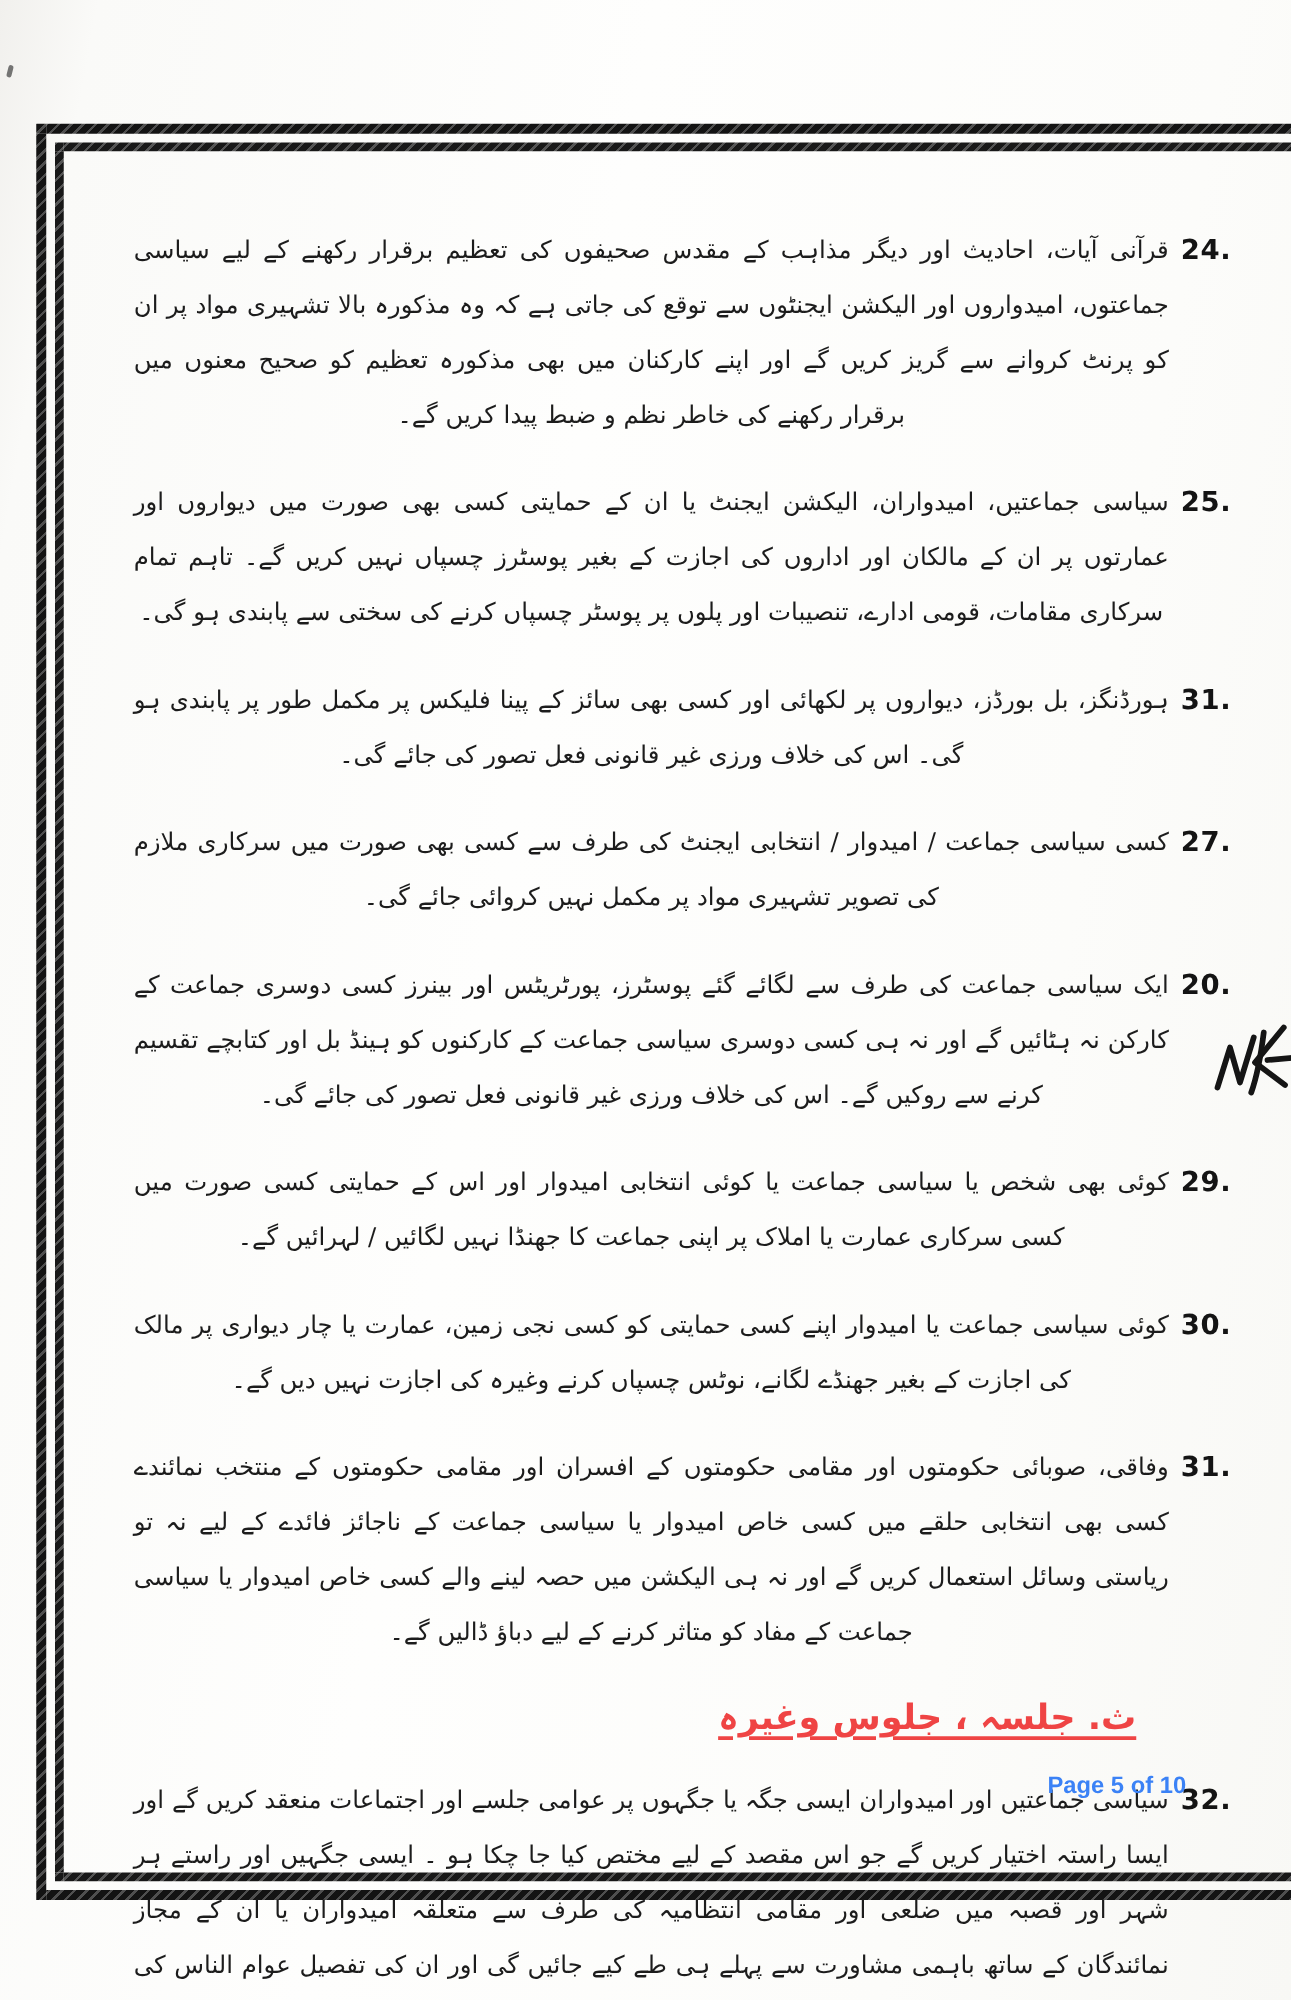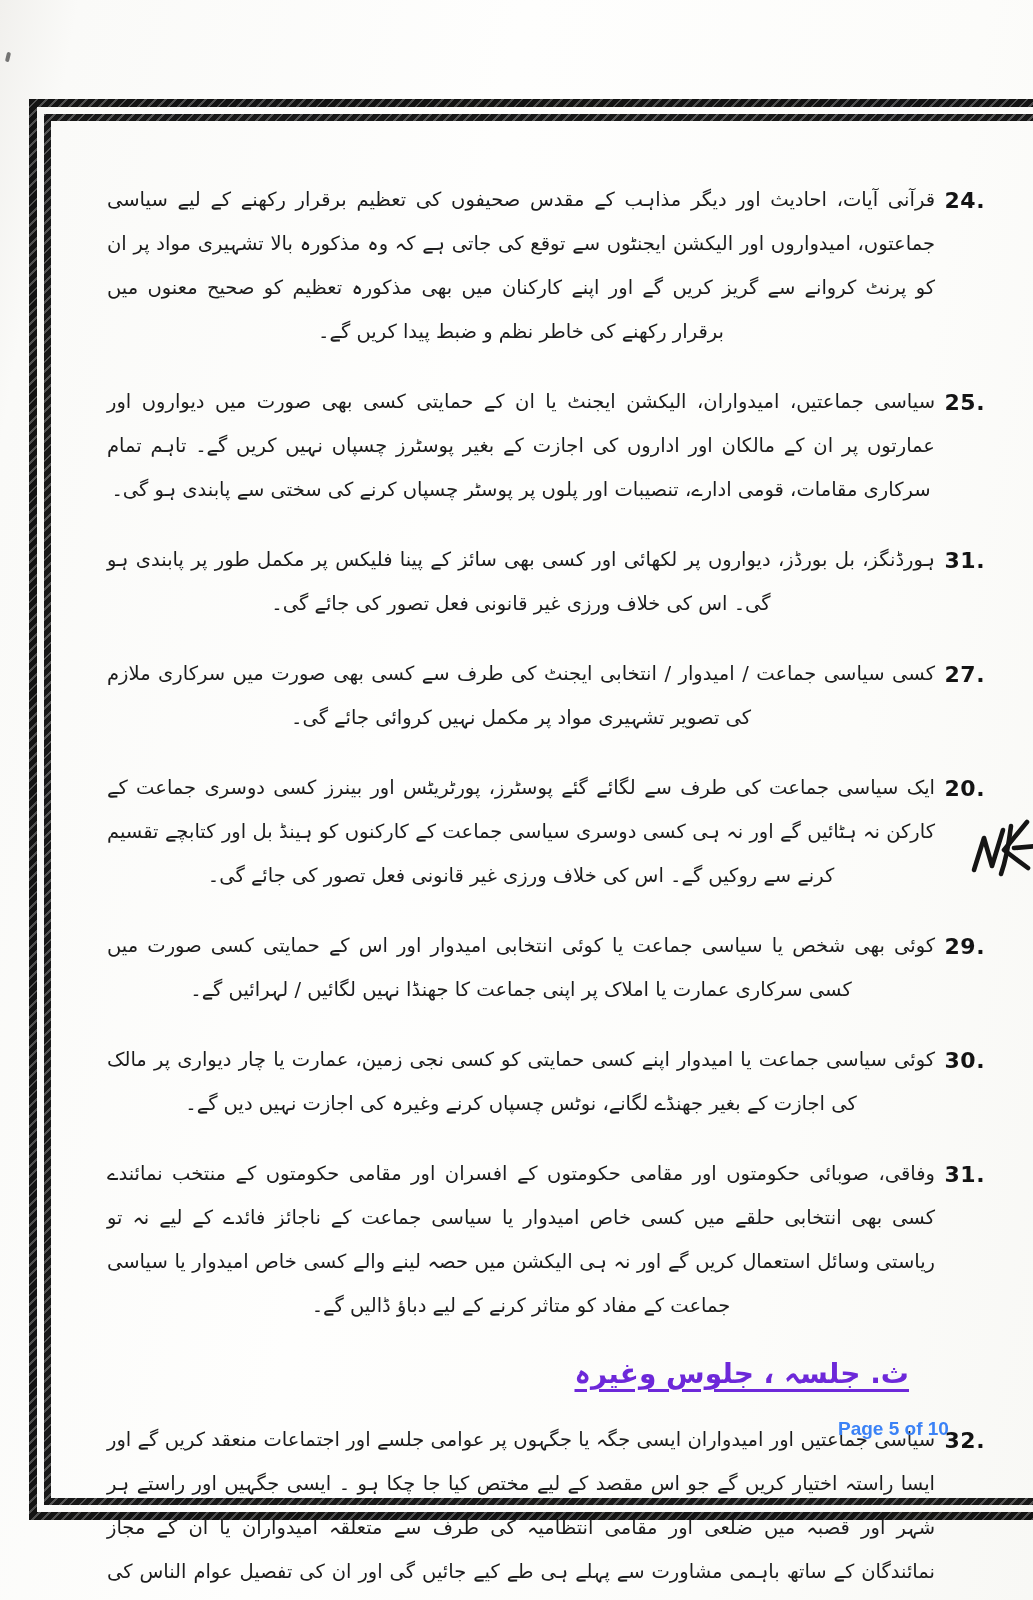--- a/index.html
+++ b/index.html
@@ -30,21 +30,21 @@
   .intro{margin:0 0 28px 0;text-align:justify;text-align-last:right;}
   .item{position:relative;margin:0 0 26px 0;}
   .item .txt{display:block;text-align:justify;text-align-last:center;}
   .num{
     position:absolute;right:-50px;top:1px;direction:ltr;
     font-size:22px;font-weight:700;line-height:44px;color:#141414;
     letter-spacing:.5px;
   }
   .heading{
     margin:6px 26px 24px 0;text-align:right;
-    font-size:28px;font-weight:700;line-height:40px;color:#6d28d9;
+    font-size:28px;font-weight:700;line-height:40px;color:#ef4444;
     text-decoration:underline;text-decoration-thickness:2.5px;text-underline-offset:6px;
   }
   .footer{
     position:absolute;top:1418px;left:838px;
     font-family:"Liberation Sans",sans-serif;font-weight:700;
     font-size:19px;color:#3b82f6;
   }
   .signature{position:absolute;left:970px;top:818px;}
   .signature path{stroke:#151515;stroke-width:4.6;fill:none;stroke-linecap:round;stroke-linejoin:round;}
 </style>

